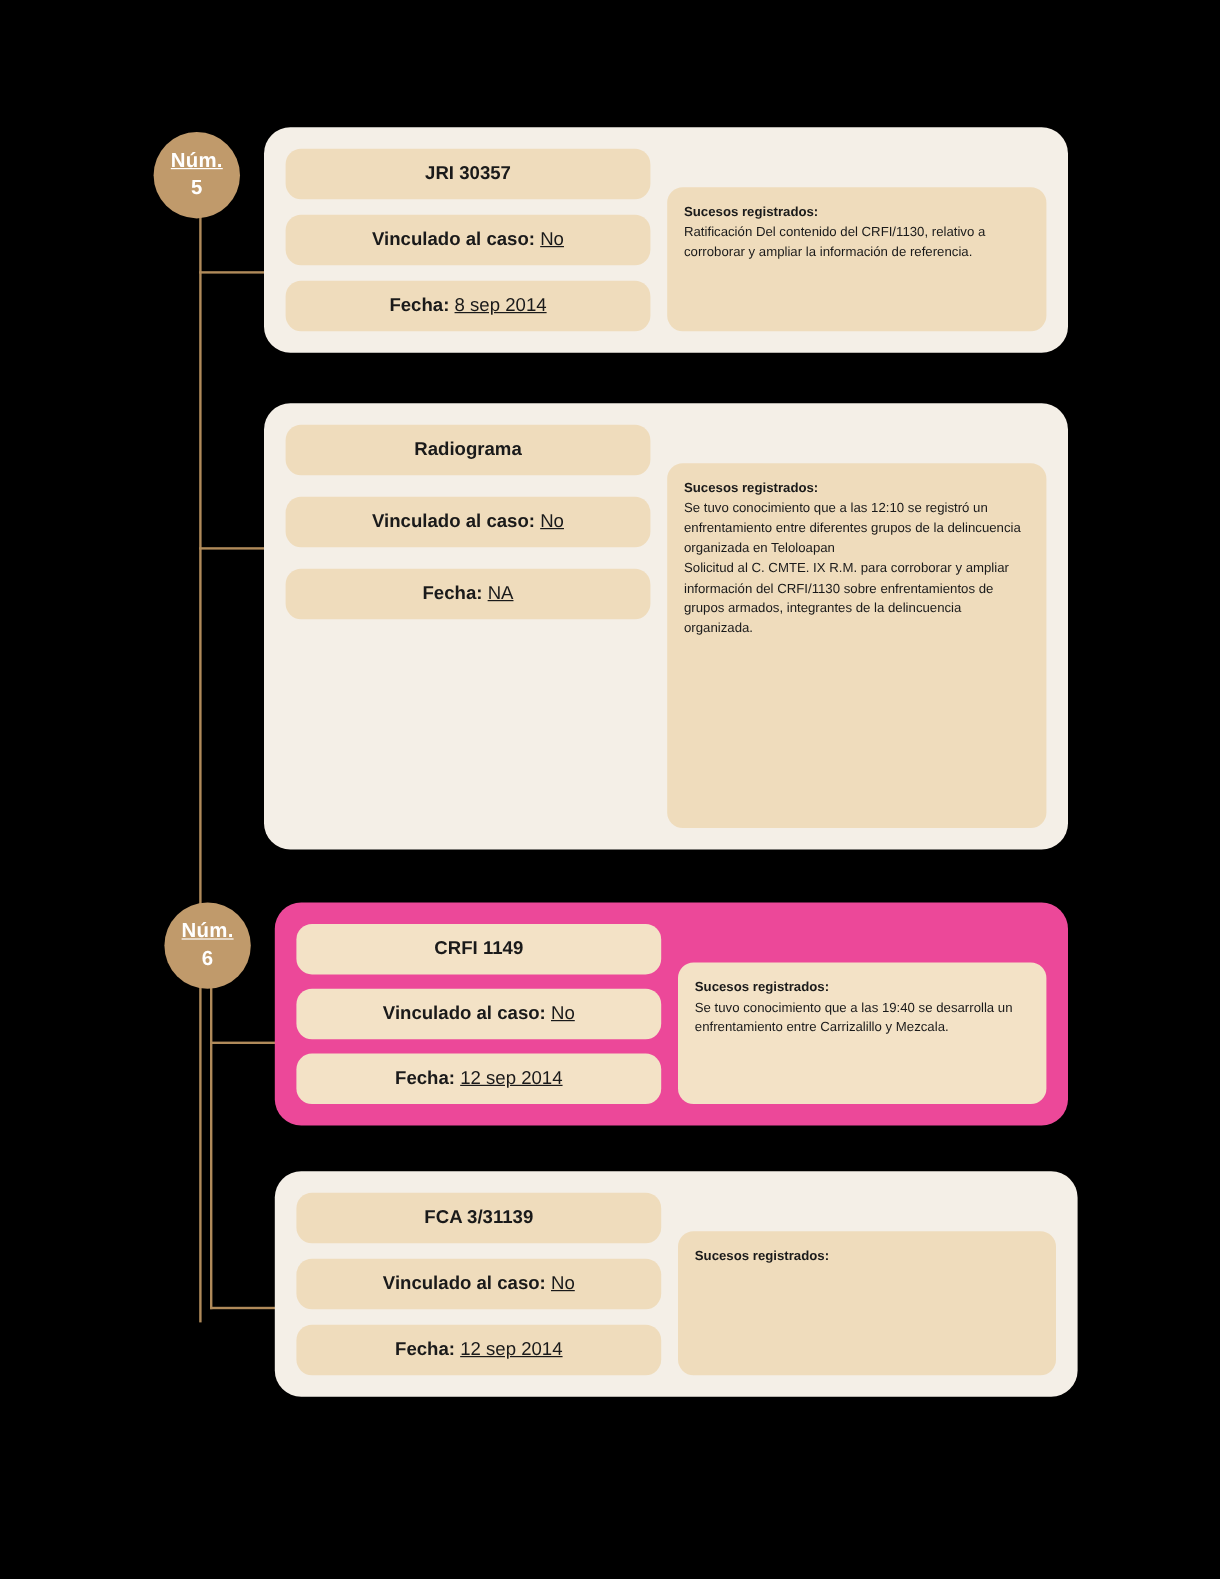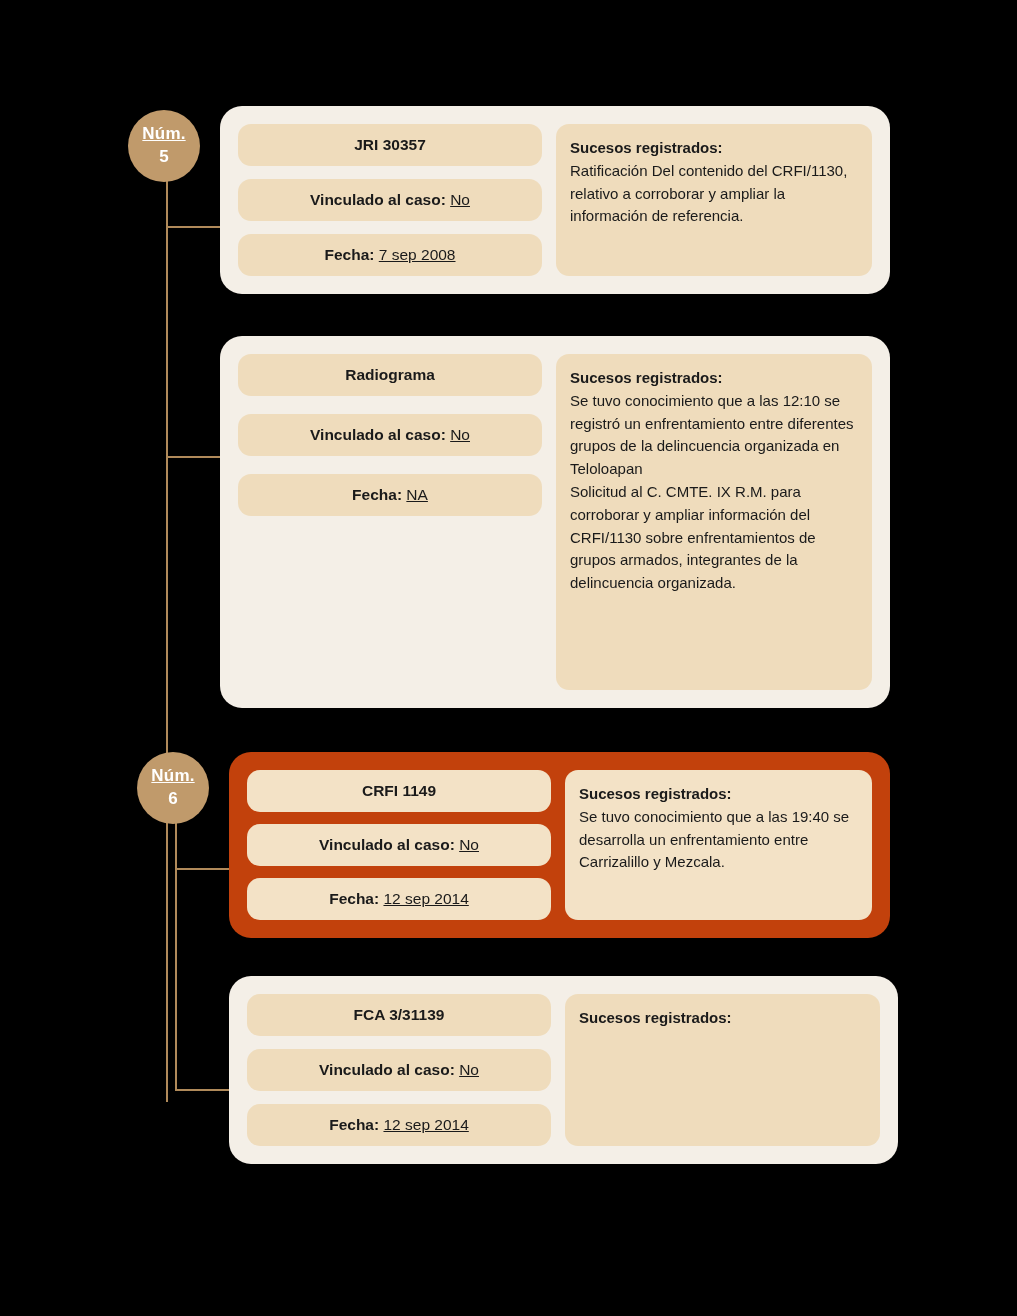--- a/index.html
+++ b/index.html
@@ -56,21 +56,21 @@
     position: absolute;
     border-radius: 22px;
     display: flex;
     flex-direction: row;
     align-items: stretch;
     padding: 18px;
     gap: 14px;
     z-index: 3;
   }
   .card.plain   { background: #F4EFE7; }
-  .card.accent  { background: #c2410c; }
+  .card.accent  { background: #ec4899; }
 
   .card-left {
     display: flex;
     flex-direction: column;
     justify-content: space-between;
     flex: 0 0 304px;
   }
 
   .pill {
     background: #EFDCBC;
@@ -88,23 +88,24 @@
   .card.accent .pill { background: #F3E2C6; }
   .pill b { font-weight: 700; }
   .pill .val { font-weight: 400; text-decoration: underline; }
   .pill.title { font-weight: 700; }
 
   .card-right {
     background: #EFDCBC;
     border-radius: 13px;
     flex: 1 1 auto;
     padding: 13px 14px 15px 14px;
-    font-size: 15px;
+    font-size: 11px;
     line-height: 1.52;
     color: #1A1A1A;
+    margin-top: 32px;
   }
   .card.accent .card-right { background: #F3E2C6; }
   .card-right .ev-label {
     font-weight: 700;
     display: block;
   }
   .card-right .ev-body {
     display: block;
     white-space: pre-line;
   }
@@ -123,21 +124,21 @@
     <span class="num-value">5</span>
   </div>
 
   <div class="card plain" style="left:220px; top:106px; width:670px; height:188px;">
     <div class="card-left">
       <div class="pill title">JRI 30357</div>
       <div class="pill">
         <b>Vinculado al caso:</b>&nbsp;<span class="val">No</span>
       </div>
       <div class="pill">
-        <b>Fecha:</b>&nbsp;<span class="val">7 sep 2008</span>
+        <b>Fecha:</b>&nbsp;<span class="val">8 sep 2014</span>
       </div>
     </div>
     <div class="card-right">
       <span class="ev-label">Sucesos registrados:</span>
       <span class="ev-body">Ratificación Del contenido del CRFI/1130, relativo a corroborar y ampliar la información de referencia.</span>
     </div>
   </div>
 
   <div class="card plain" style="left:220px; top:336px; width:670px; height:372px;">
     <div class="card-left" style="flex:0 0 304px; justify-content:flex-start; gap:18px;">

